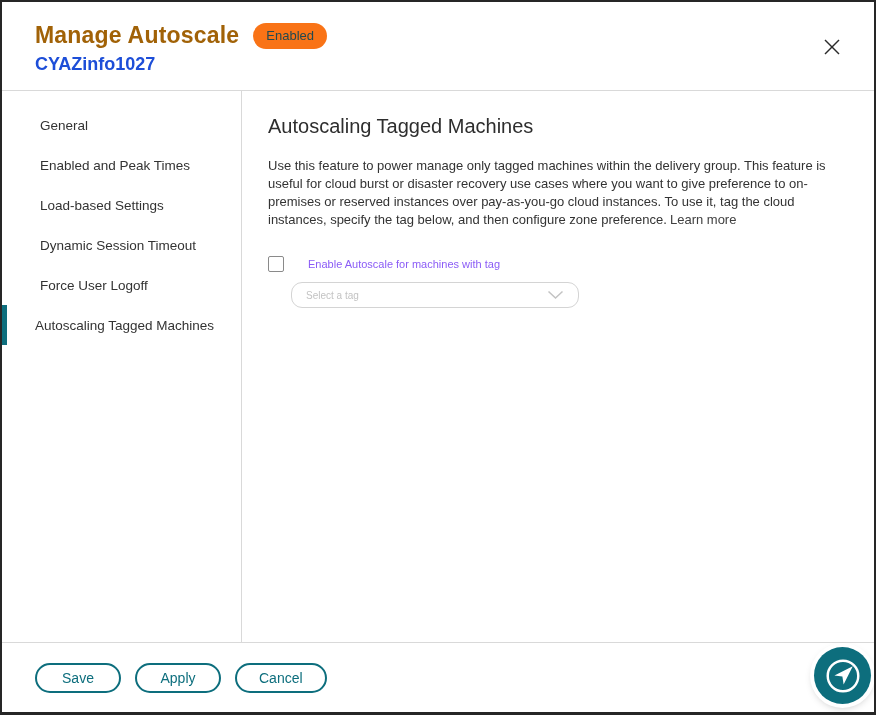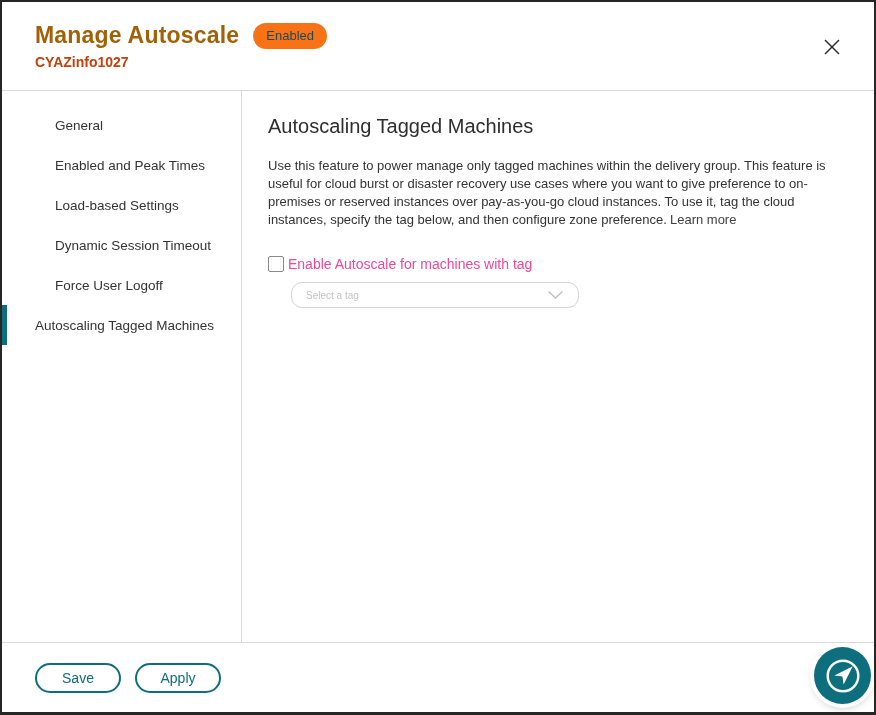--- a/index.html
+++ b/index.html
@@ -39,23 +39,23 @@
     margin-left: 14px;
     background: #f97316;
     color: #23494f;
     font-size: 13px;
     line-height: 1;
     padding: 6px 13px 7px 13px;
     border-radius: 13px;
   }
   .subtitle {
     margin-top: 5px;
-    font-size: 14px;
+    font-size: 18px;
     font-weight: 700;
-    color: #c2410c;
+    color: #1d4ed8;
   }
   .close-btn {
     position: absolute;
     top: 33px;
     right: 30px;
     width: 24px;
     height: 24px;
     background: none;
     border: none;
     cursor: pointer;
@@ -68,21 +68,21 @@
   .sidebar {
     width: 240px;
     flex: 0 0 auto;
     border-right: 1px solid #d9d9d9;
     padding-top: 14px;
   }
   .nav-item {
     height: 40px;
     display: flex;
     align-items: center;
-    padding-left: 48px;
+    padding-left: 33px;
     font-size: 13.5px;
     color: #333333;
     cursor: pointer;
     border-left: 5px solid transparent;
   }
   .nav-item.selected {
     border-left-color: #0d6e7d;
     padding-left: 28px;
   }
   .nav-section {
@@ -121,23 +121,23 @@
   .checkbox {
     width: 16px;
     height: 16px;
     border: 1px solid #8a8a8a;
     border-radius: 2px;
     background: #ffffff;
     cursor: pointer;
     flex: 0 0 auto;
   }
   .checkbox-label {
-    margin-left: 4px;
-    font-size: 14px;
-    color: #ec4899;
+    margin-left: 24px;
+    font-size: 11px;
+    color: #8b5cf6;
     cursor: pointer;
   }
   .dropdown {
     margin: 10px 0 0 23px;
     width: 288px;
     height: 26px;
     border: 1px solid #d4d4d4;
     border-radius: 11px;
     background: #ffffff;
     display: flex;
@@ -237,20 +237,21 @@
             <polyline points="1.5,1.5 8.5,8 15.5,1.5" fill="none" stroke="#c3c3c3" stroke-width="1.5"></polyline>
           </svg>
         </span>
       </div>
     </section>
   </div>
 
   <div class="footer">
     <button class="btn">Save</button>
     <button class="btn">Apply</button>
+    <button class="btn btn-cancel">Cancel</button>
   </div>
 
   <button class="feedback-btn" aria-label="Feedback">
     <span style="line-height:0;">
       <svg width="44" height="44" viewBox="0 0 36 36">
         <circle cx="18" cy="18" r="12.5" fill="none" stroke="#ffffff" stroke-width="2"></circle>
         <path d="M26 10 L11 17.5 L17.5 18.5 L18.5 25 Z" fill="#ffffff"></path>
       </svg>
     </span>
   </button>

